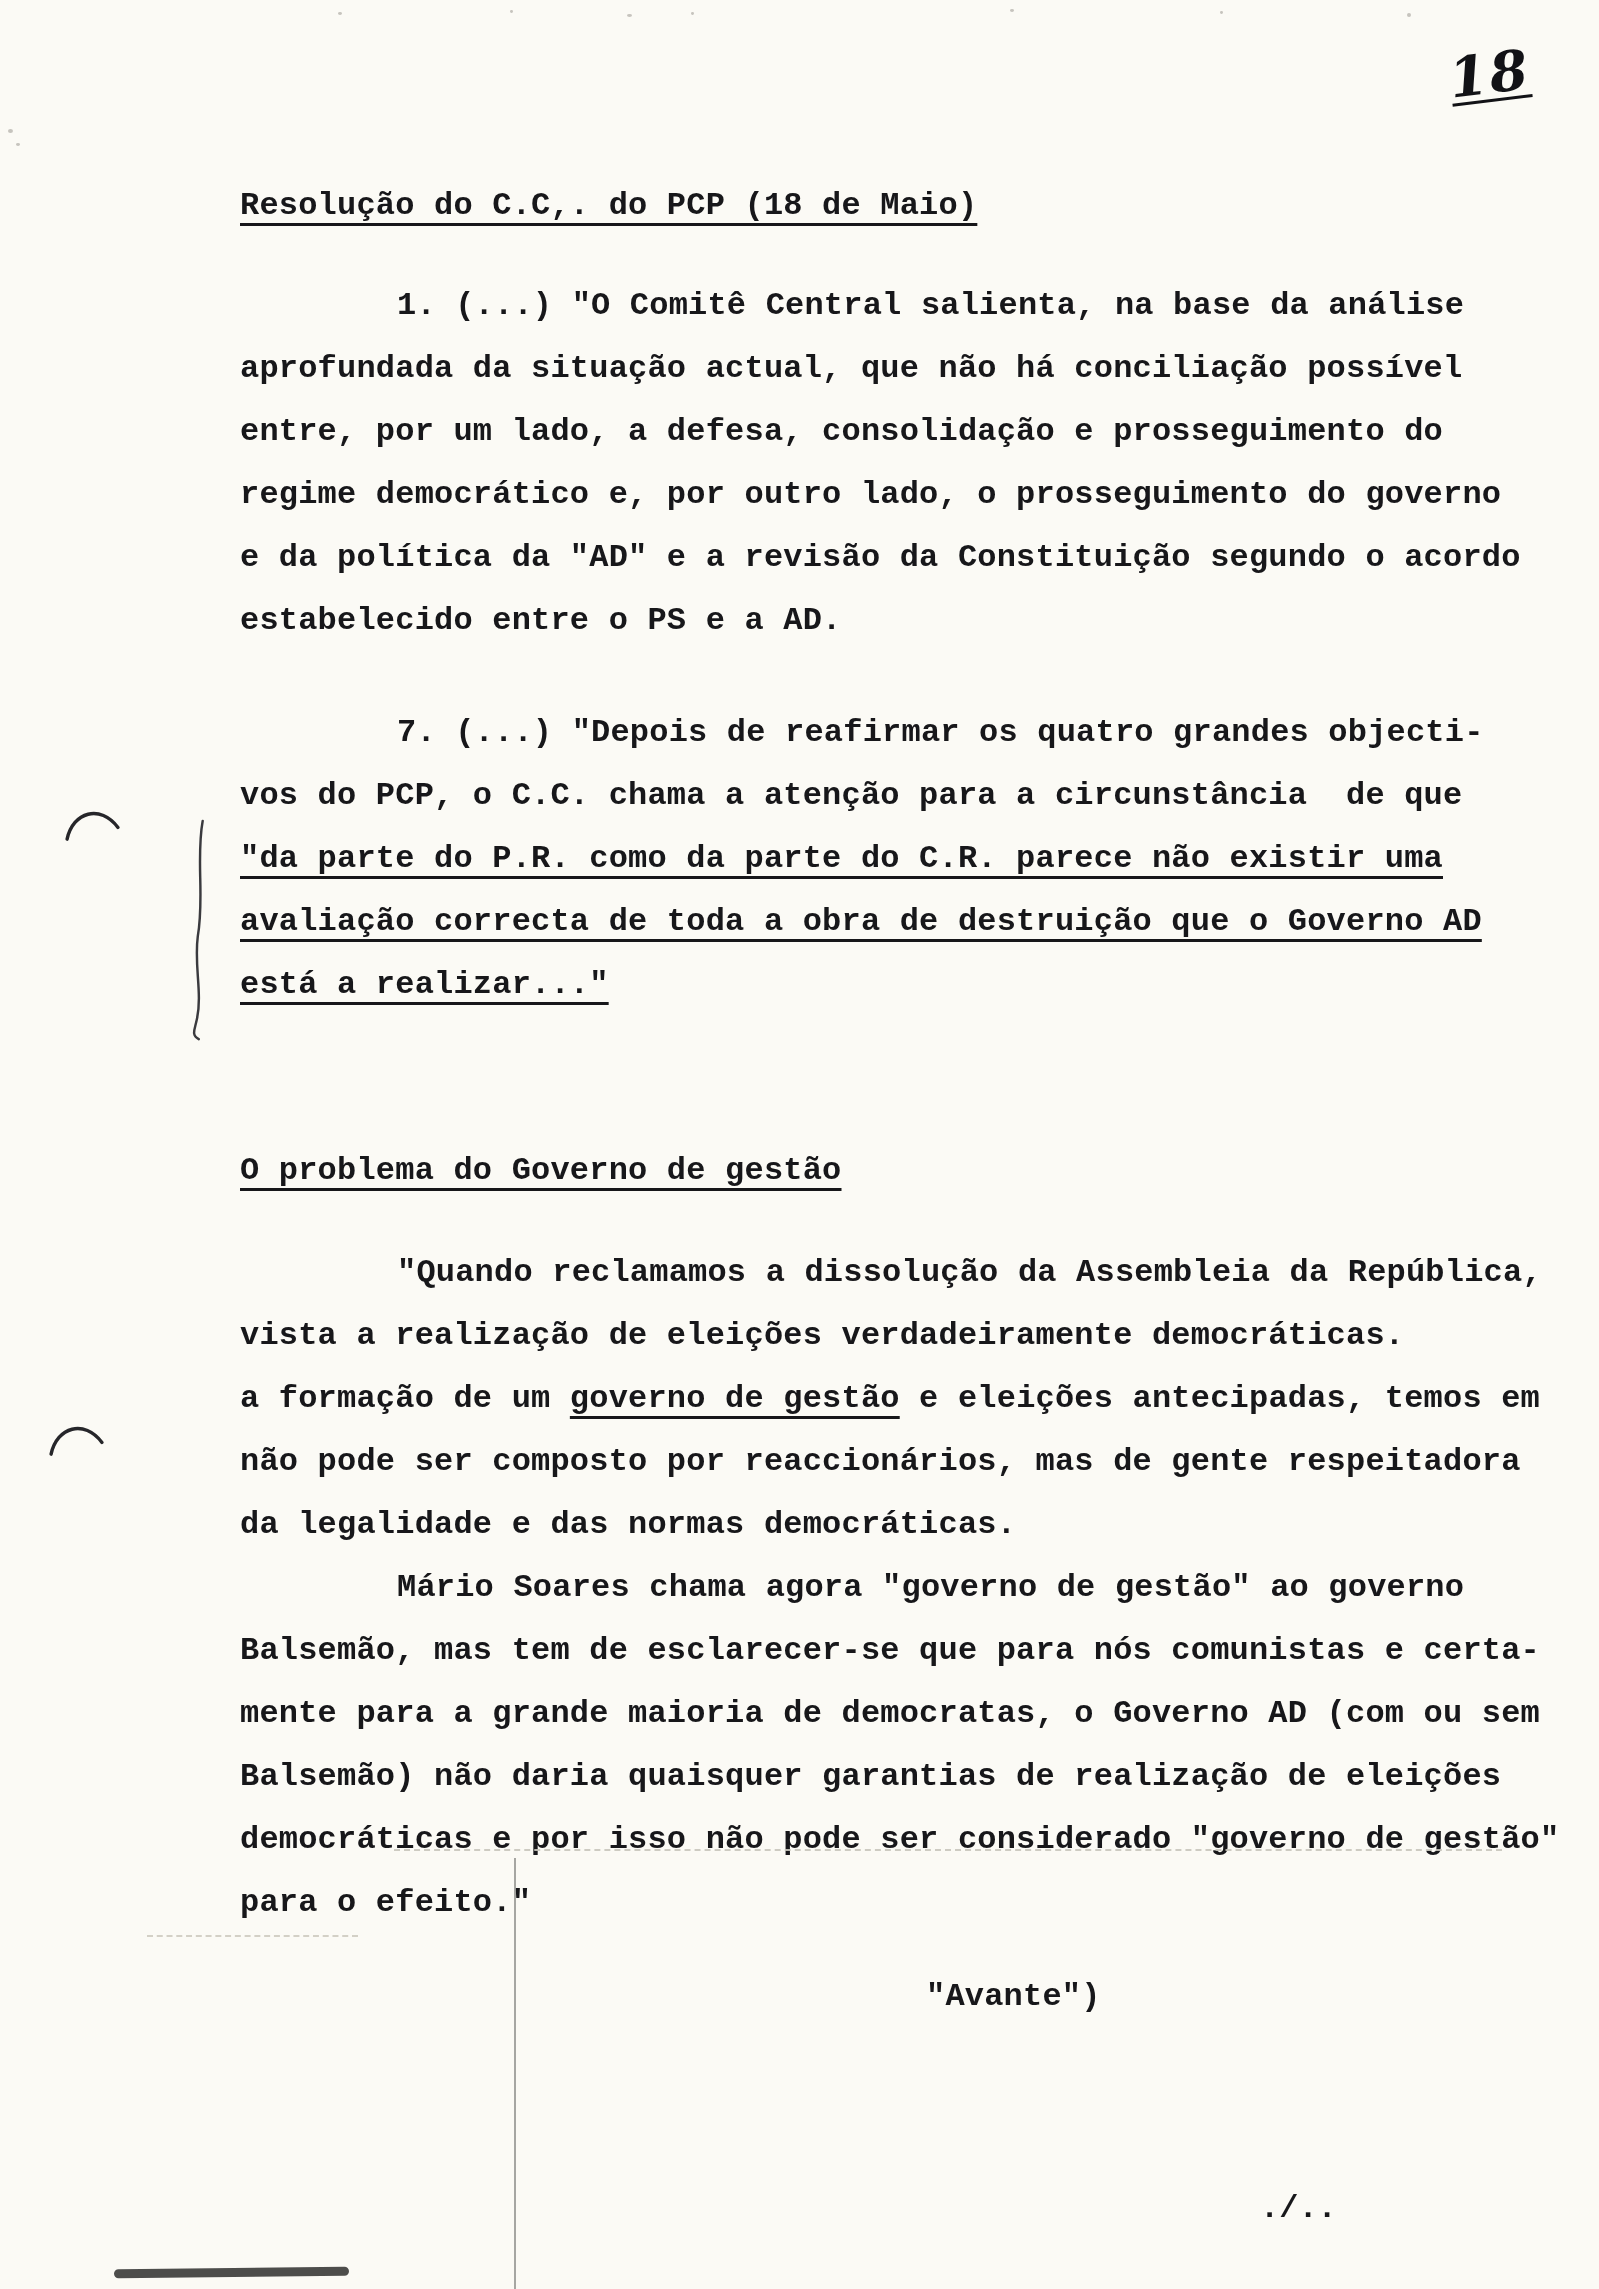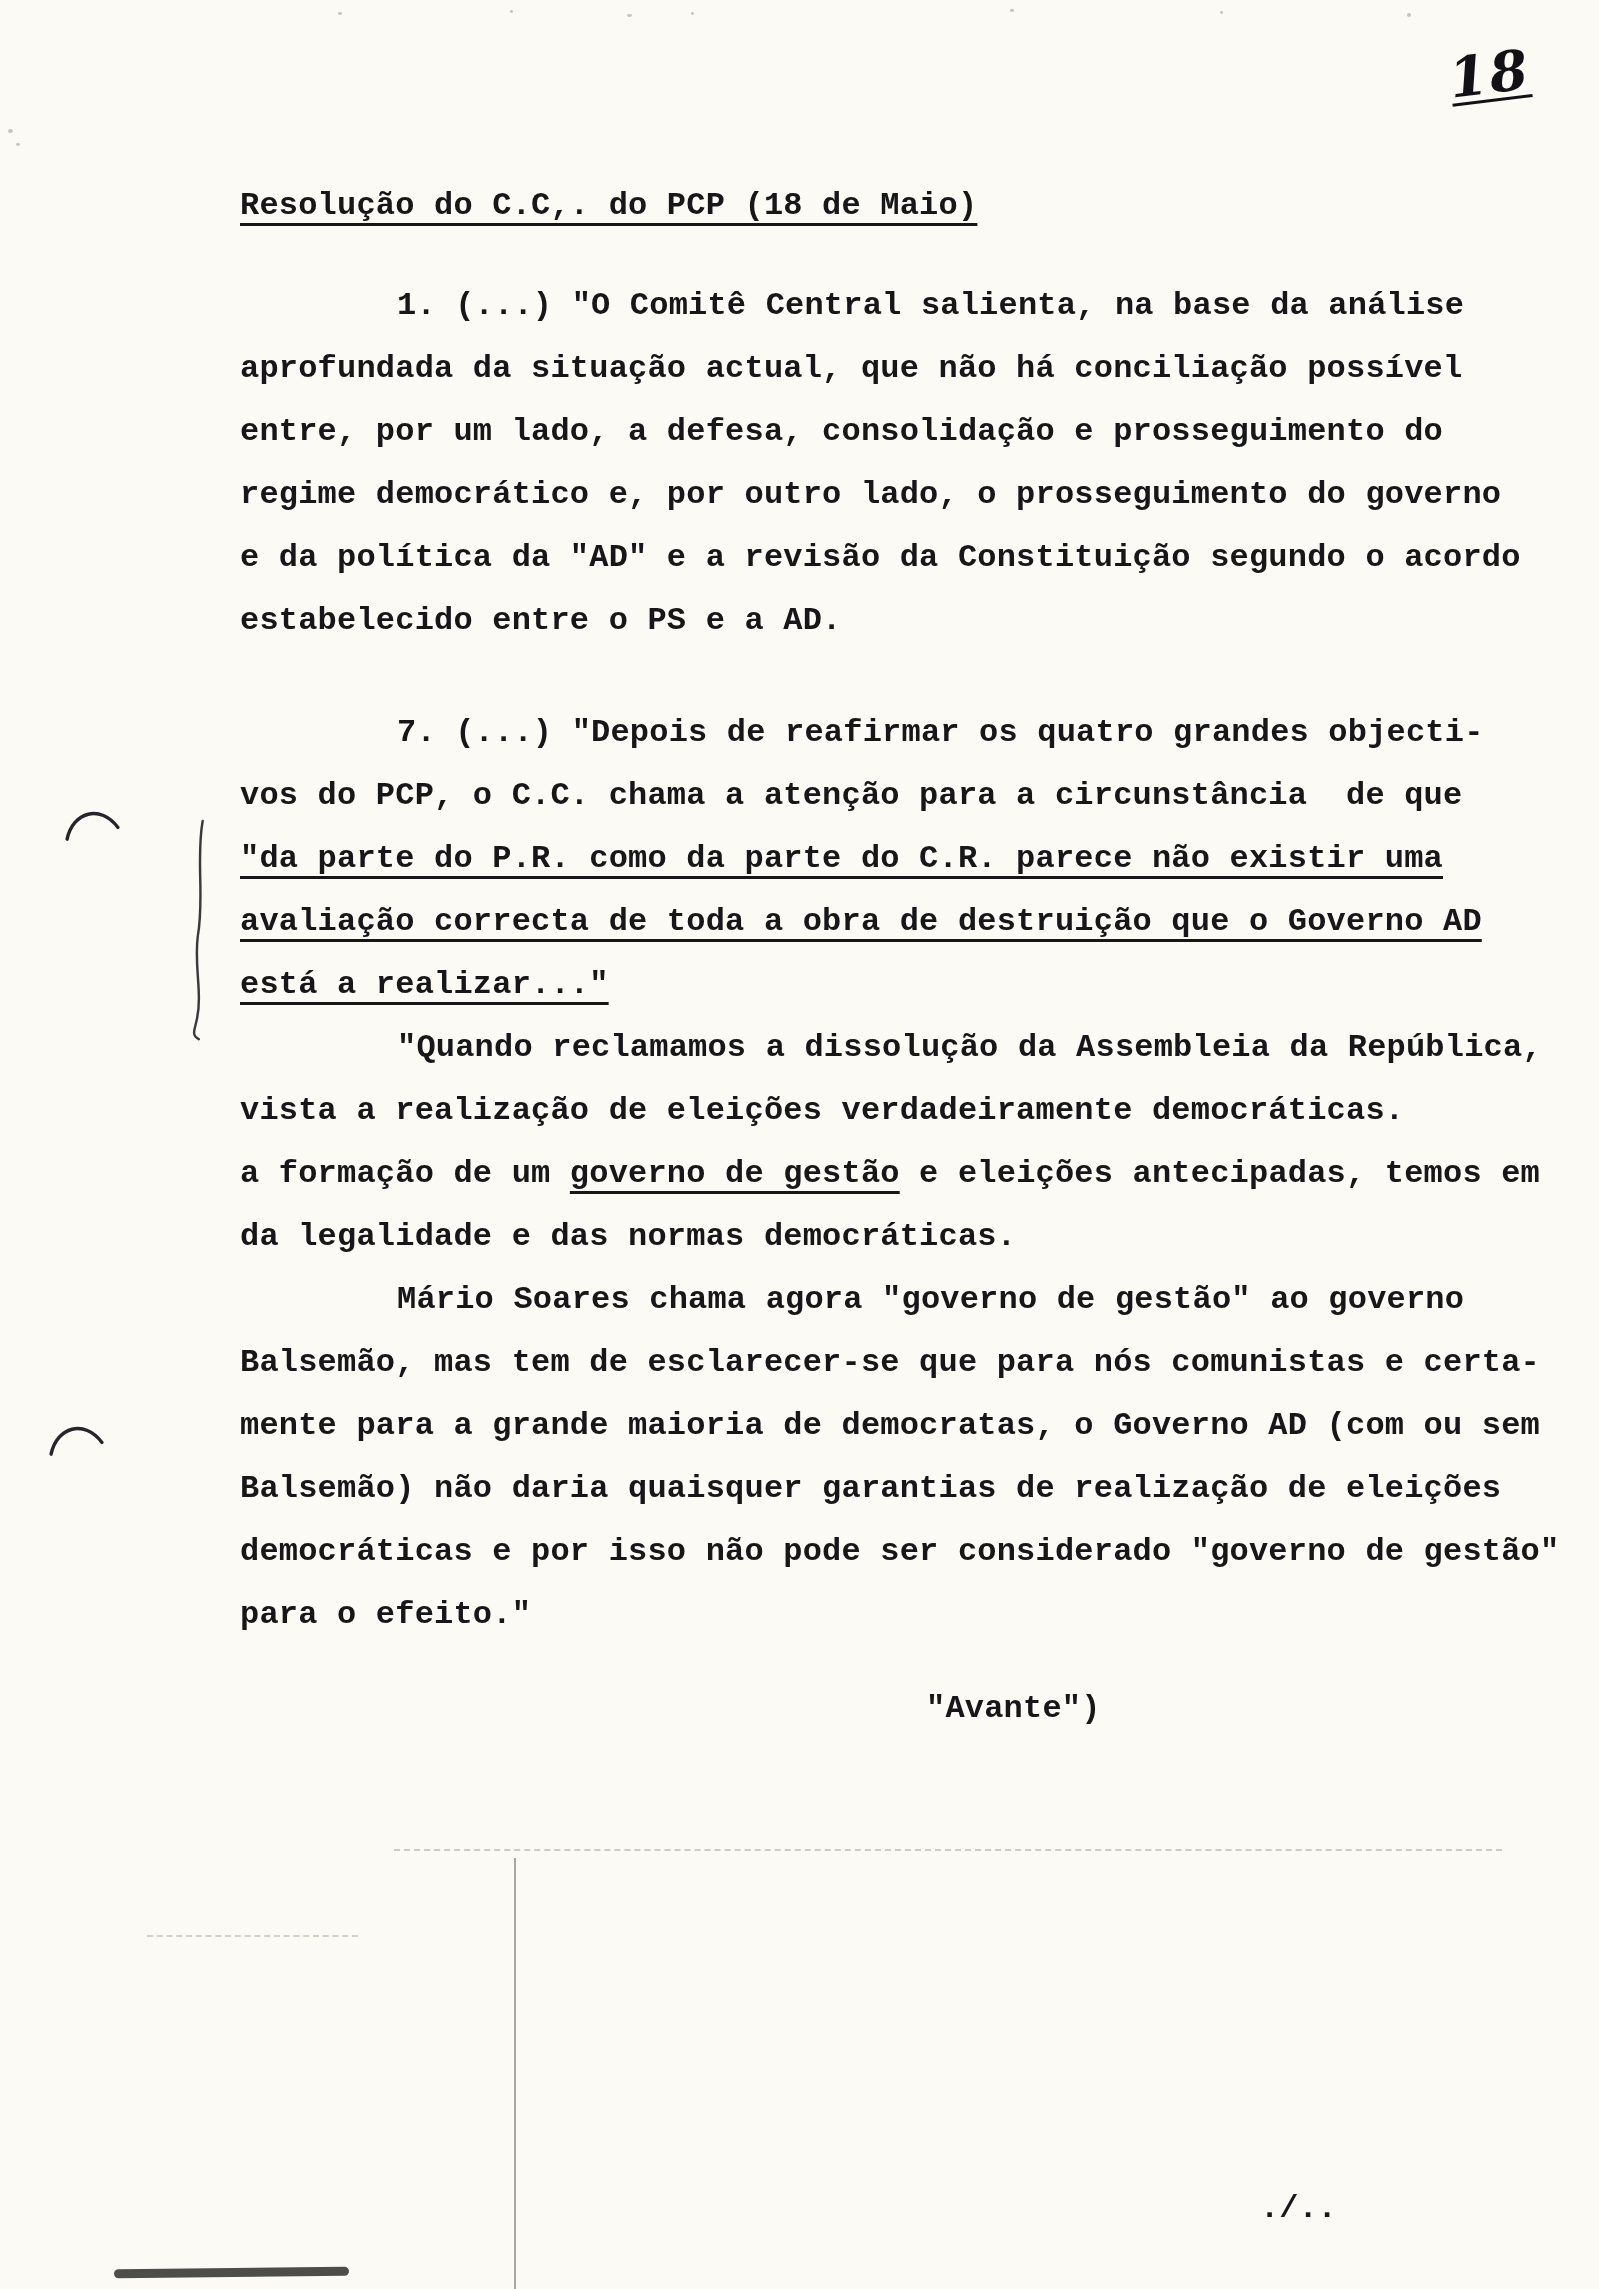--- a/index.html
+++ b/index.html
@@ -112,28 +112,30 @@
     </div>
 
     <div class="para" id="para2">
       <div class="line indent">7. (...) "Depois de reafirmar os quatro grandes objecti-</div>
       <div class="line">vos do PCP, o C.C. chama a atenção para a circunstância  de que</div>
       <div class="line u">"da parte do P.R. como da parte do C.R. parece não existir uma</div>
       <div class="line u">avaliação correcta de toda a obra de destruição que o Governo AD</div>
       <div class="line u">está a realizar..."</div>
     </div>
 
+    <div class="heading u" id="heading2">O problema do Governo de gestão</div>
 
     <div class="para" id="para3">
       <div class="line indent">"Quando reclamamos a dissolução da Assembleia da República,</div>
       <div class="line">vista a realização de eleições verdadeiramente democráticas.</div>
       <div class="line"><span>a formação de um </span><span class="u">governo de gestão</span><span> e eleições antecipadas, temos em</span></div>
     </div>
 
     <div class="para" id="para4">
+      <div class="line">não pode ser composto por reaccionários, mas de gente respeitadora</div>
       <div class="line">da legalidade e das normas democráticas.</div>
     </div>
 
     <div class="para" id="para5">
       <div class="line indent">Mário Soares chama agora "governo de gestão" ao governo</div>
       <div class="line">Balsemão, mas tem de esclarecer-se que para nós comunistas e certa-</div>
       <div class="line">mente para a grande maioria de democratas, o Governo AD (com ou sem</div>
       <div class="line">Balsemão) não daria quaisquer garantias de realização de eleições</div>
       <div class="line">democráticas e por isso não pode ser considerado "governo de gestão"</div>
       <div class="line">para o efeito."</div>

